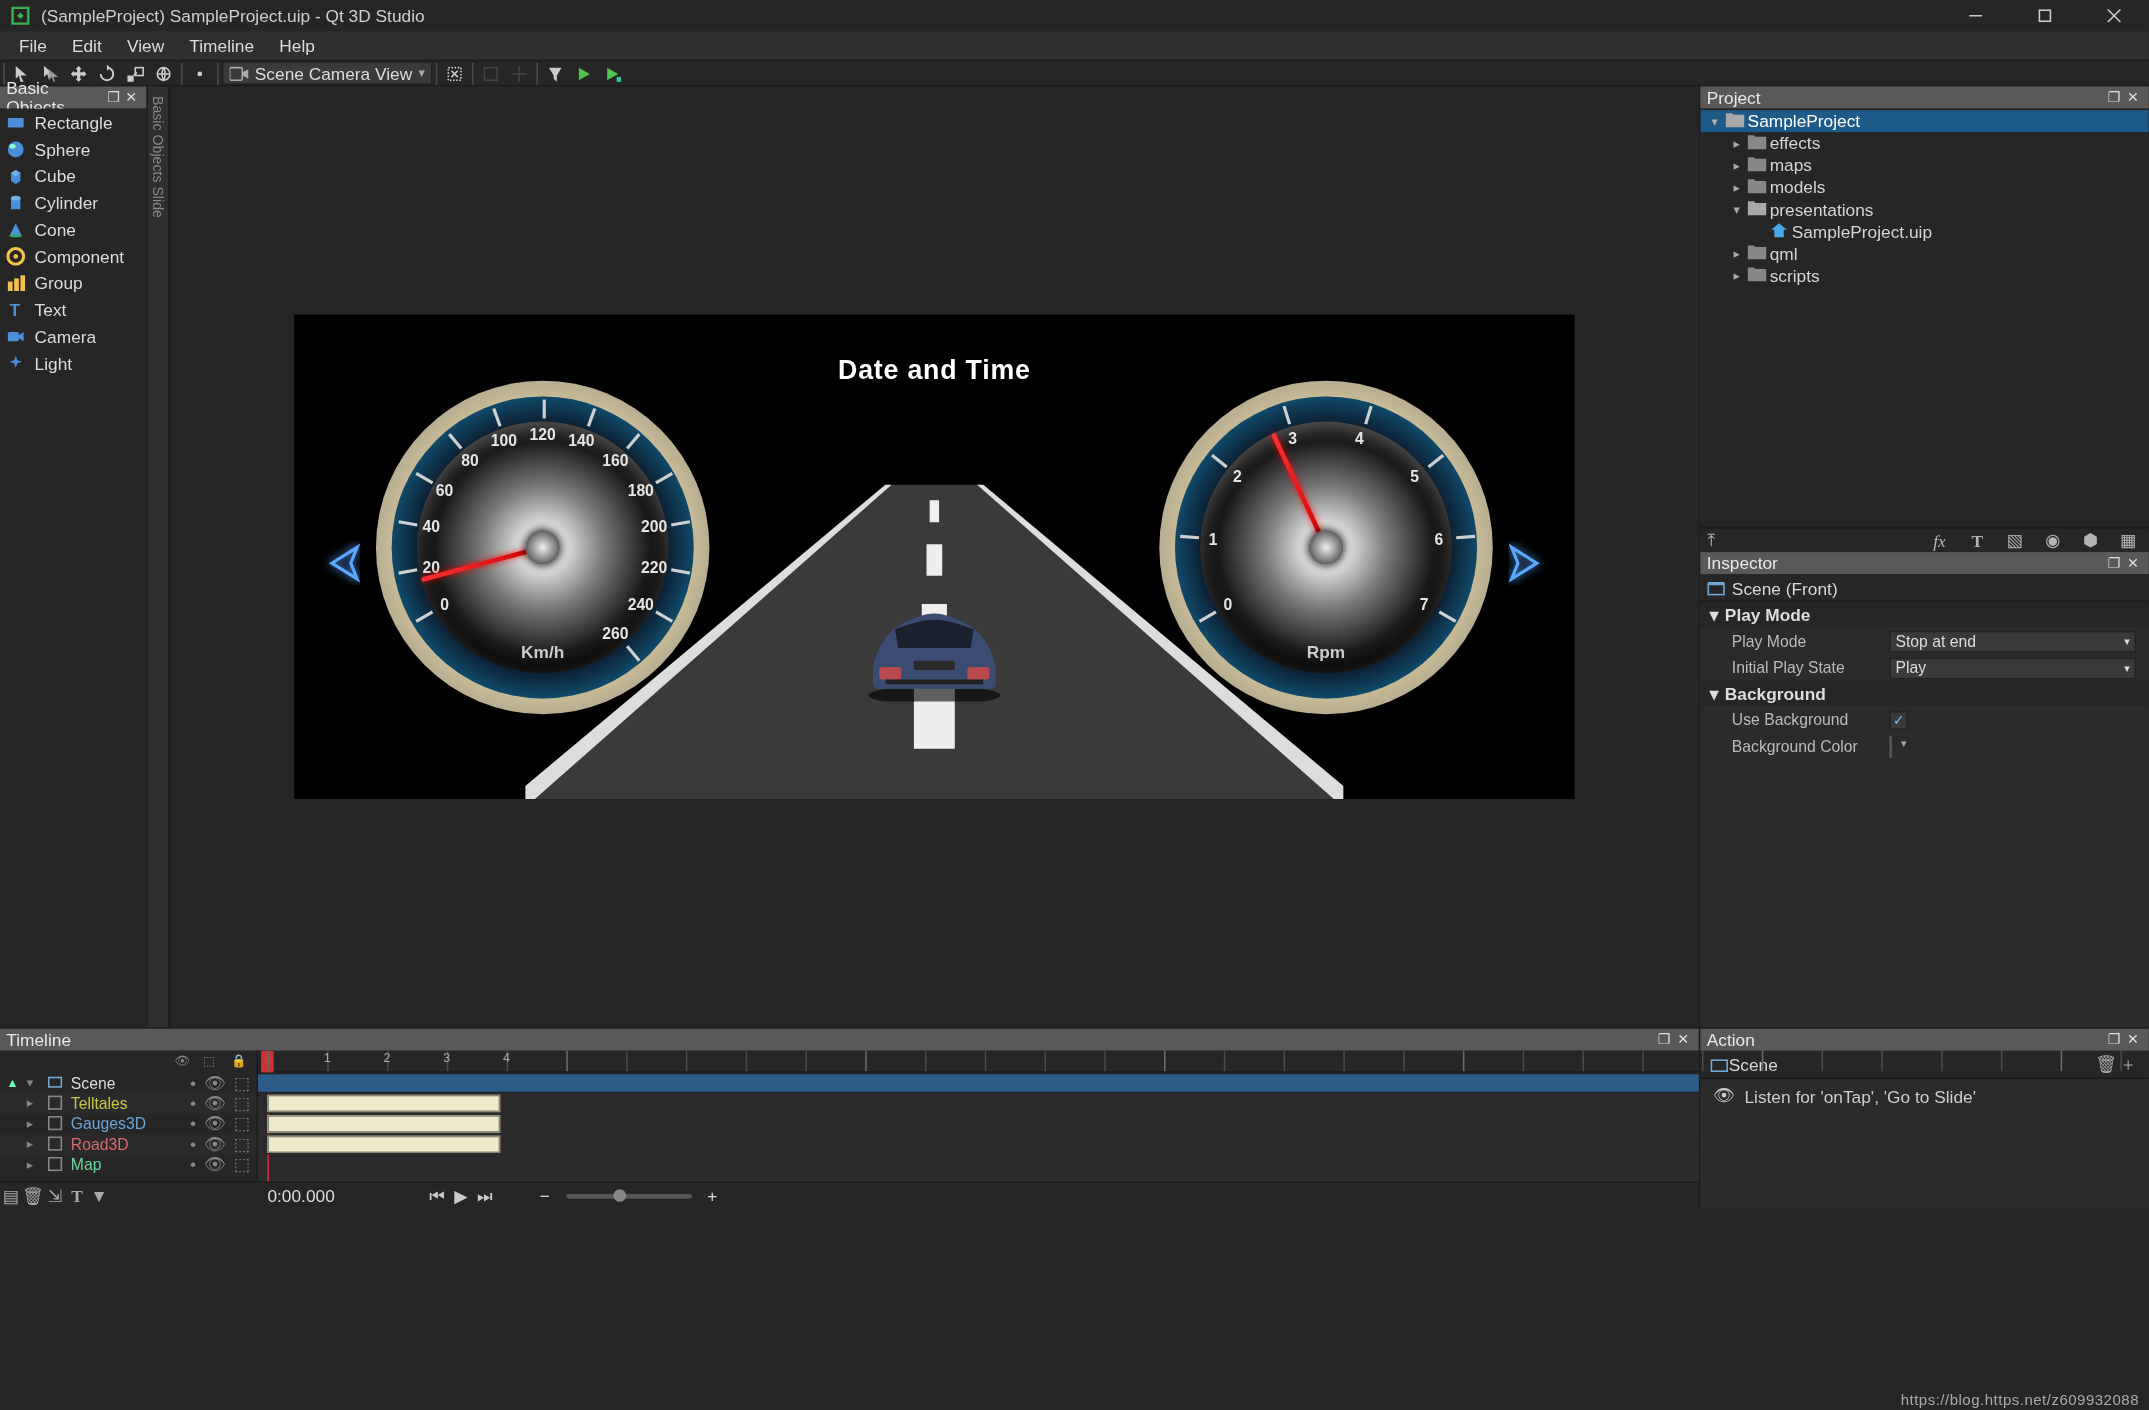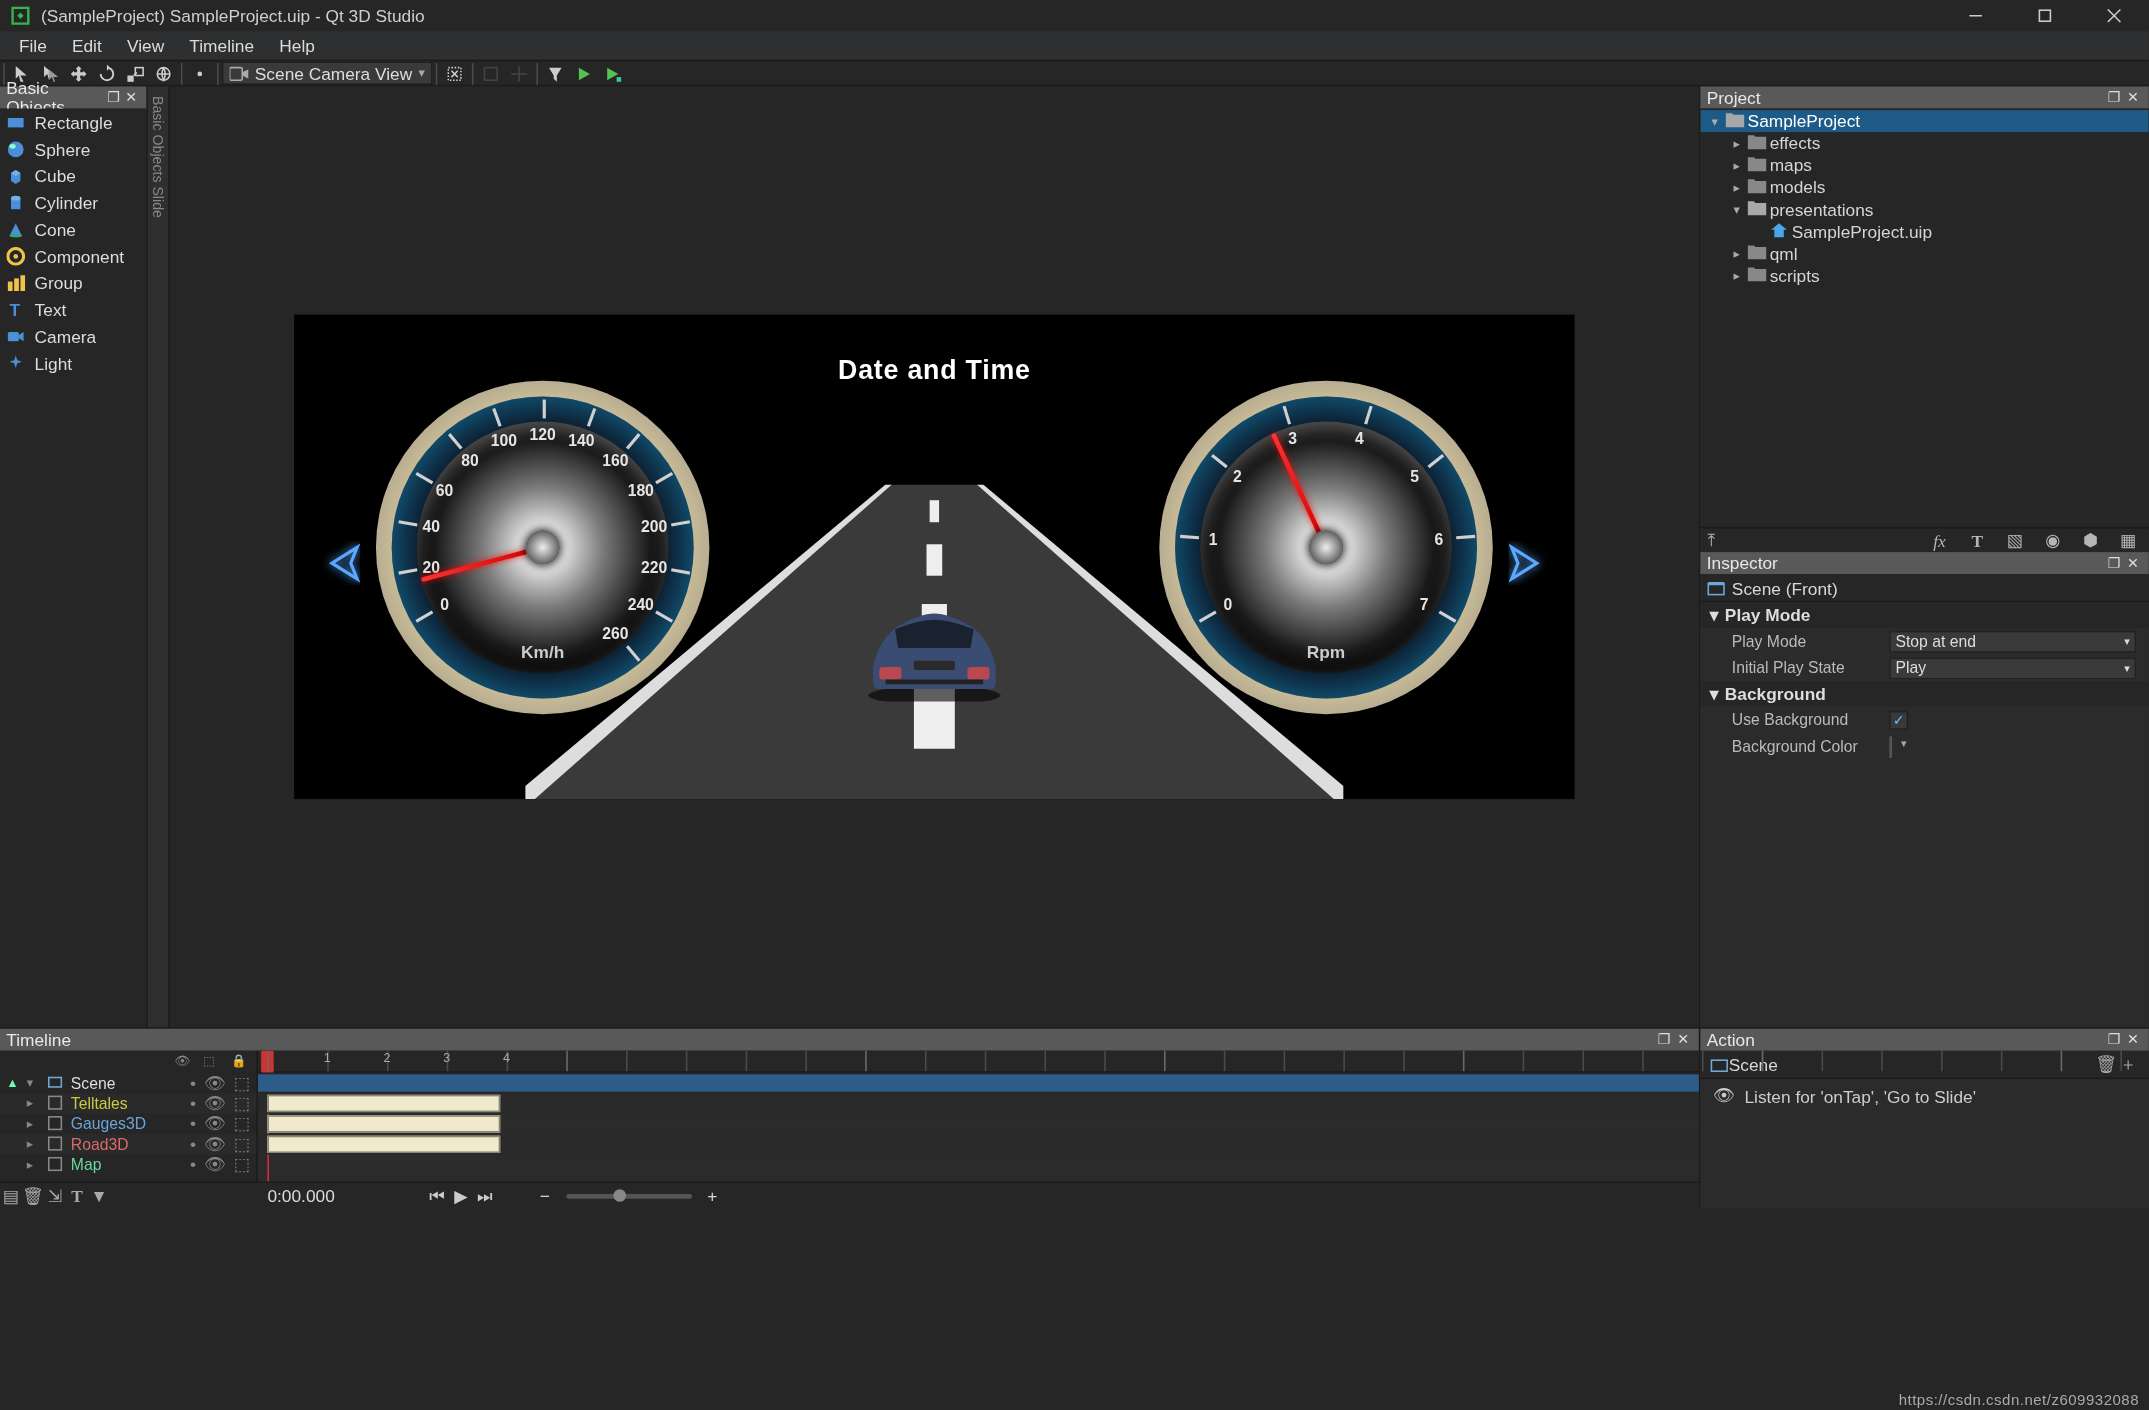--- a/index.html
+++ b/index.html
@@ -818,13 +818,13 @@
         <div class="action-item">
           <span>👁</span>
           <span>Listen for 'onTap', 'Go to Slide'</span>
         </div>
       </div>
     </div>
   </div>
 
 </div>
 
-<div class="watermark">https://csdn.csdn.net/z609932088</div>
+<div class="watermark">https://blog.https.net/z609932088</div>
 
 </body></html>

